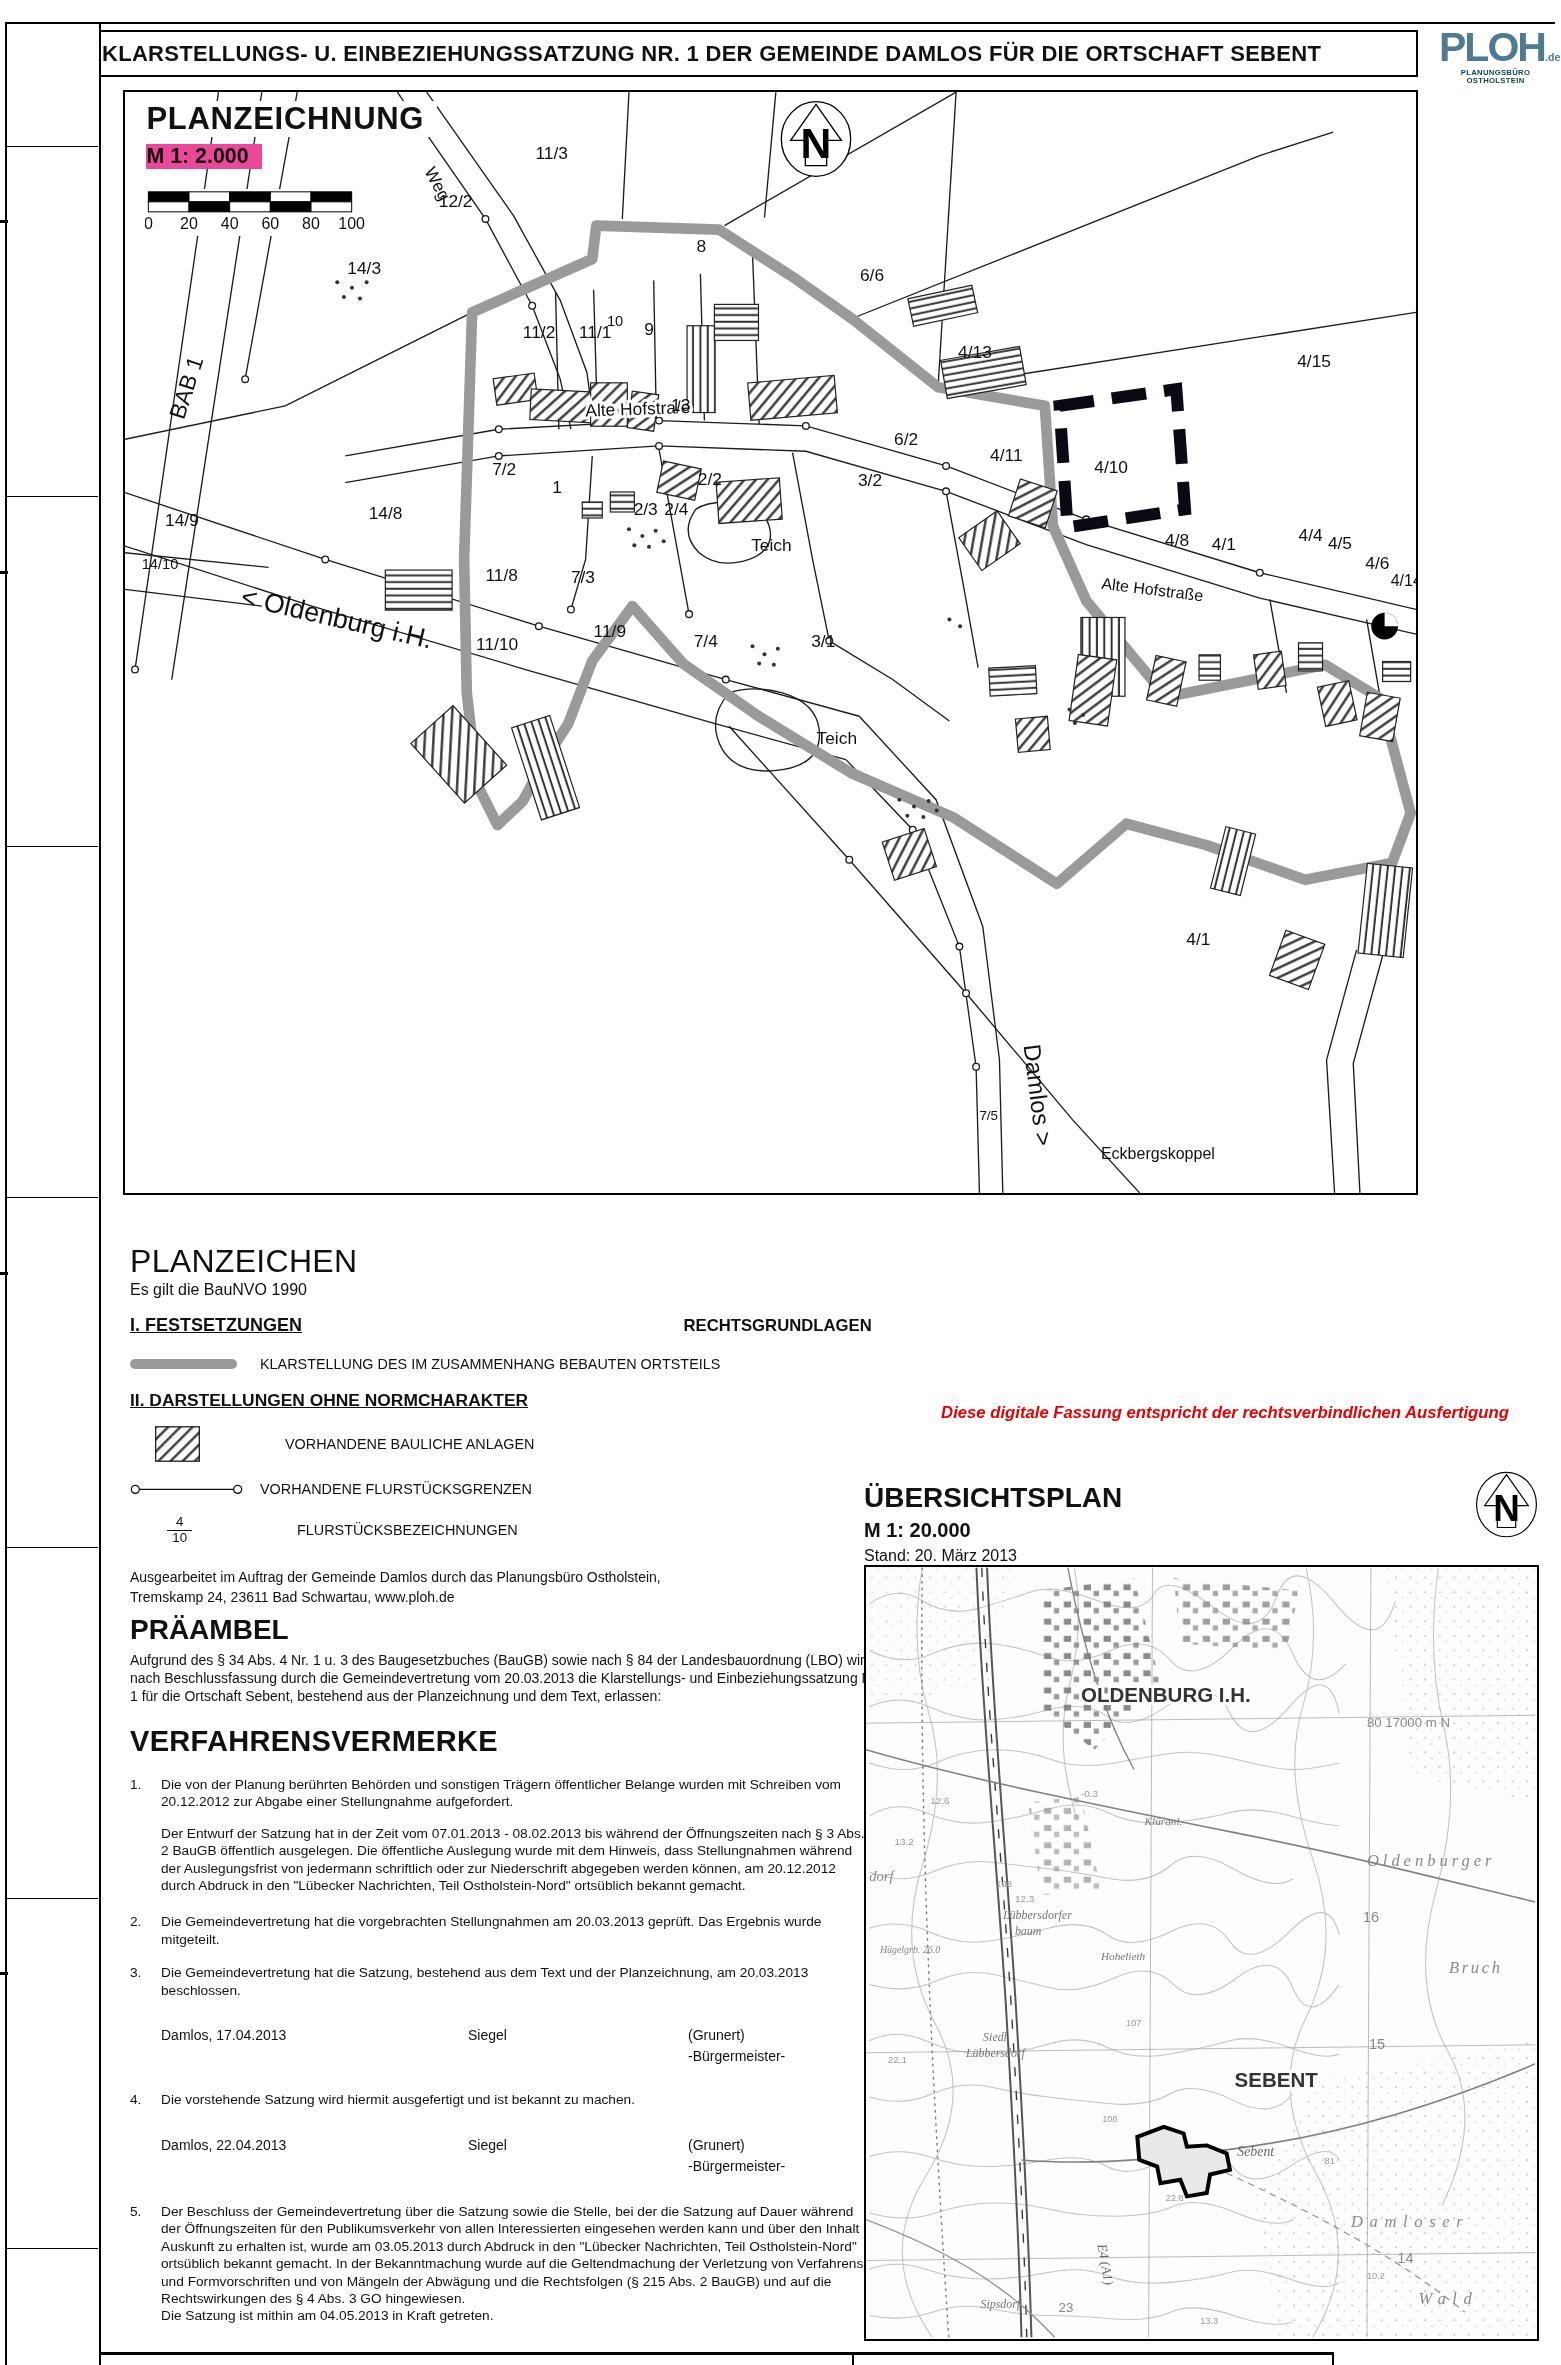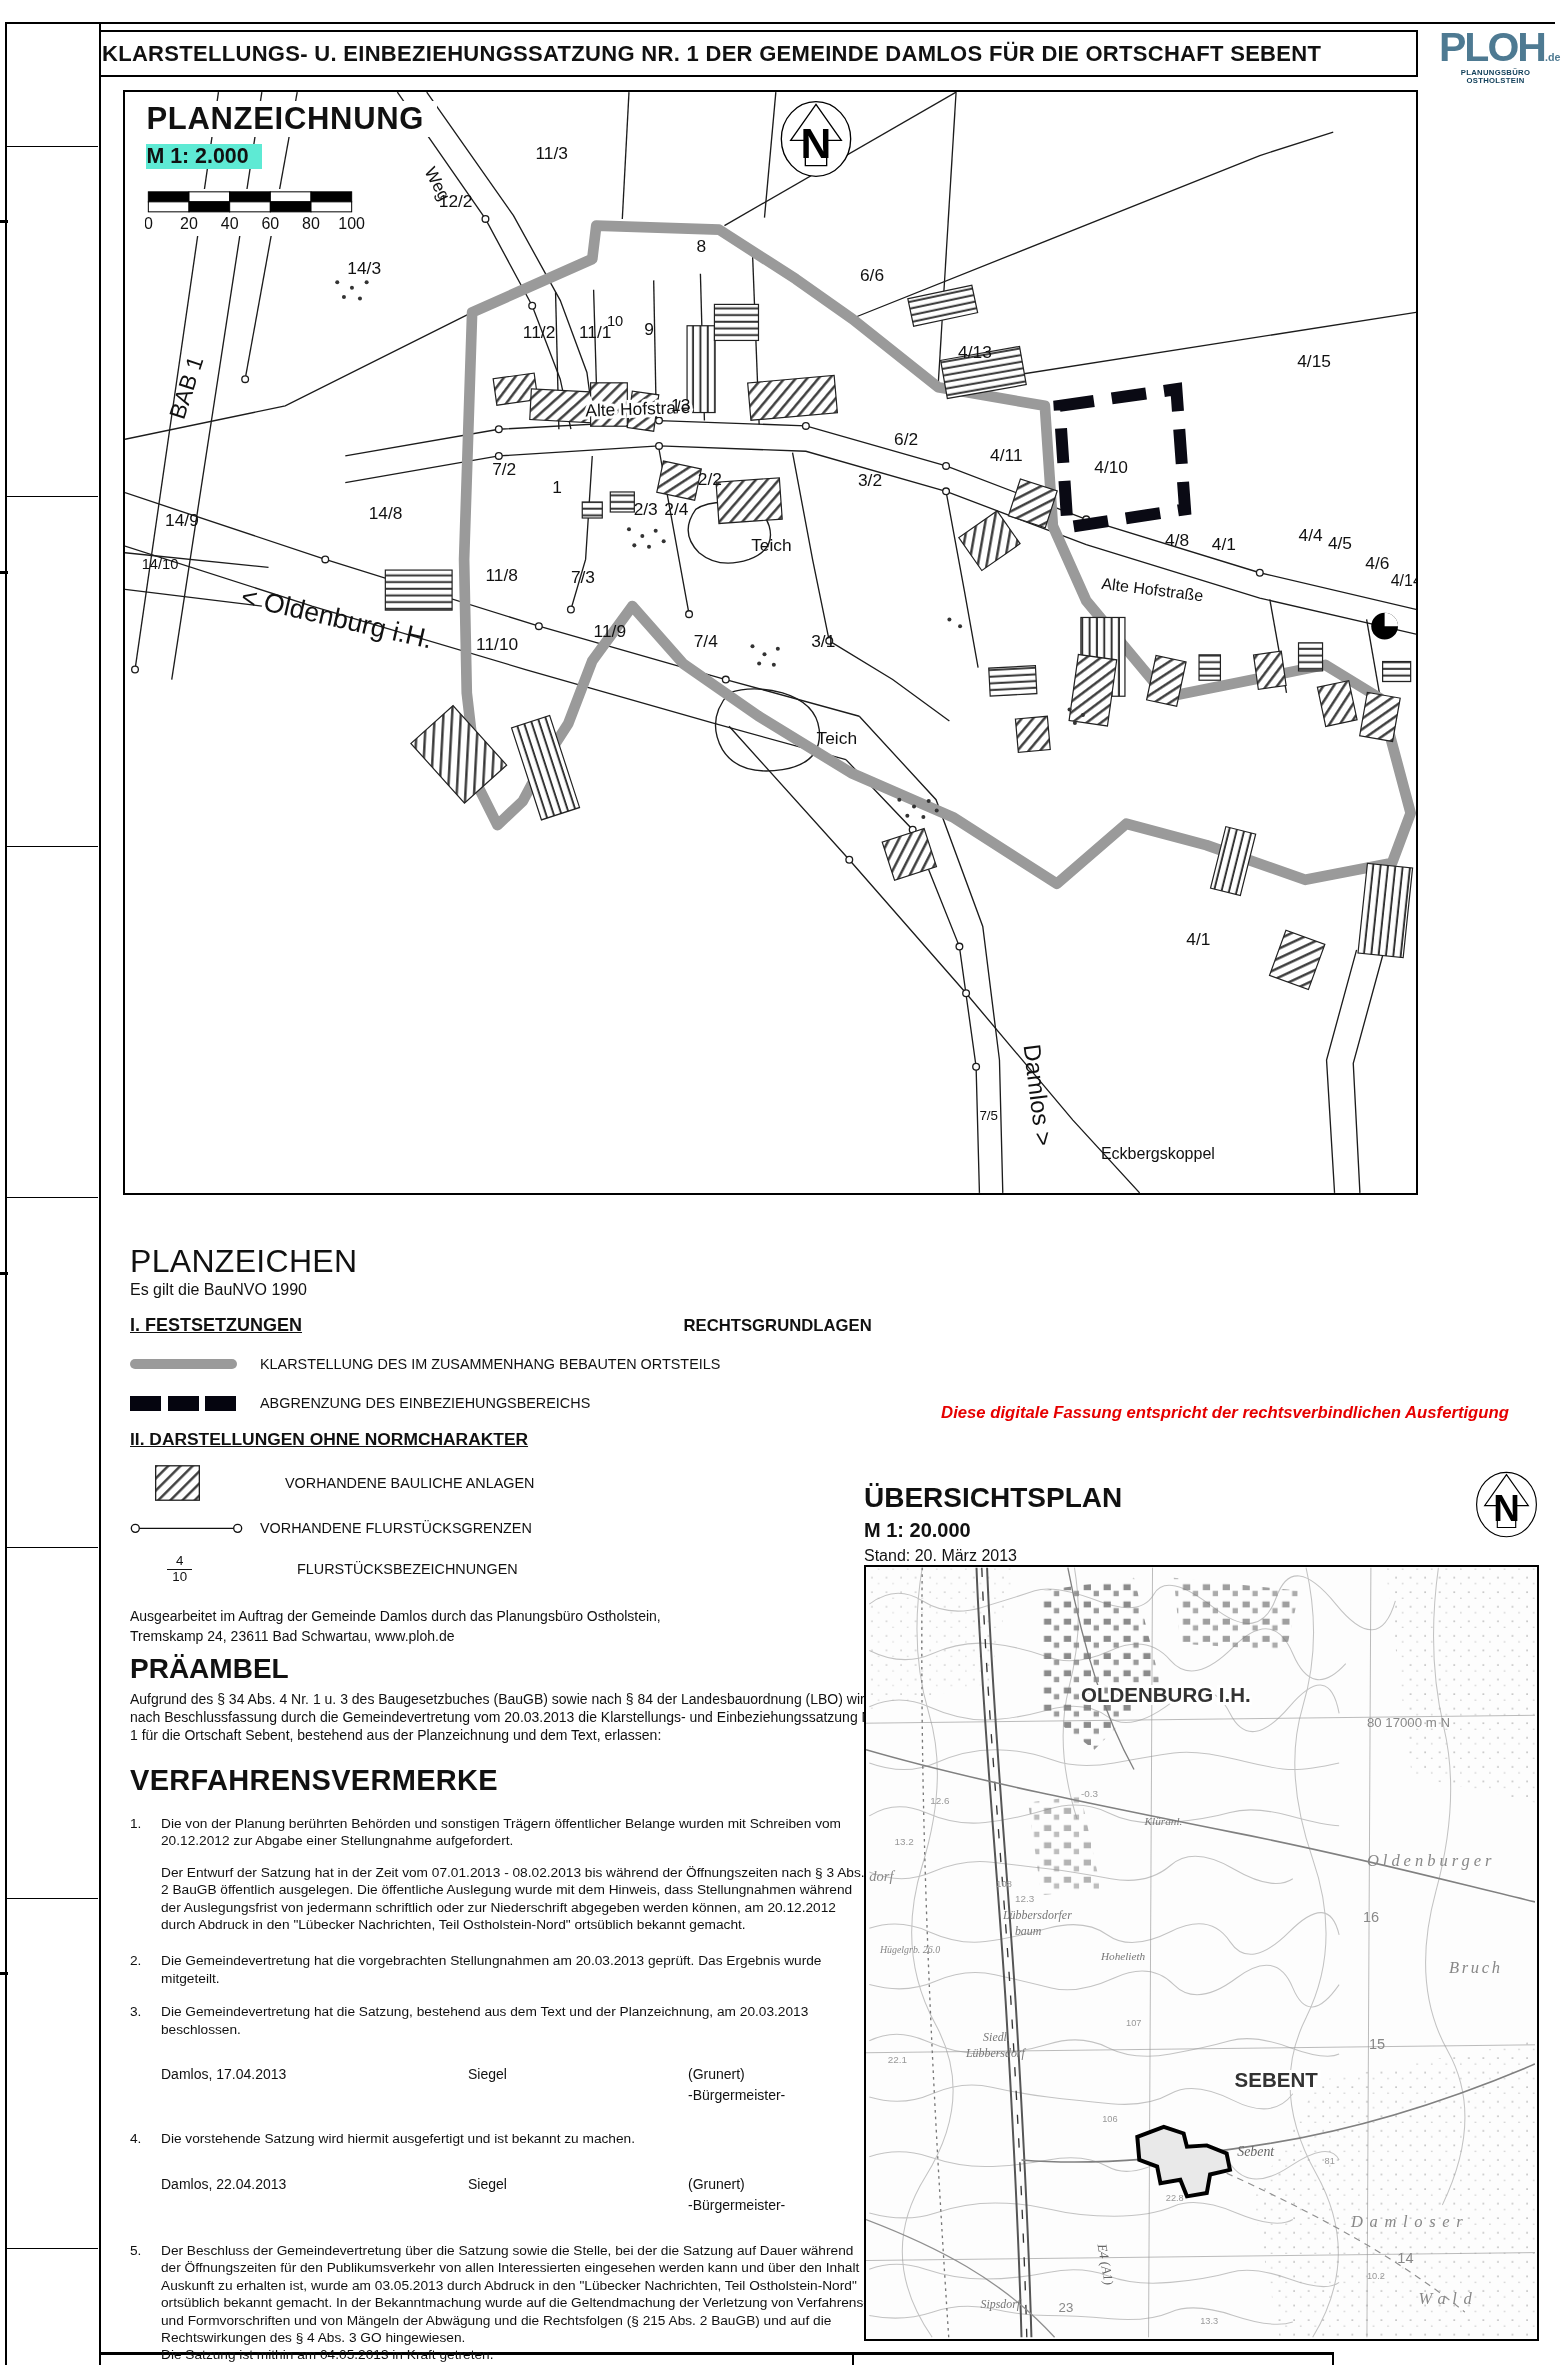--- a/index.html
+++ b/index.html
@@ -309,21 +309,21 @@
           <text x="1028" y="832" font-size="26" fill="#111">3/1</text>
           <text x="1036" y="976" font-size="26" fill="#111">Teich</text>
           <text x="1590" y="1278" font-size="26" fill="#111">4/1</text>
           <text x="1280" y="1540" font-size="20" fill="#111">7/5</text>
           <text x="1346" y="1428" font-size="36" fill="#111" transform="rotate(83 1346 1428)">Damlos &gt;</text>
           <text x="1462" y="1598" font-size="24" fill="#111">Eckbergskoppel</text>
         </g>
     </svg>
 
     <div class="abs b" style="left:21.4px;top:9.3px;font-size:31px;letter-spacing:0.7px;background:#fff;padding-right:13.3px;">PLANZEICHNUNG</div>
-    <div class="abs b" style="left:21.4px;top:52px;font-size:21.4px;background:#5eead4;padding-right:13.3px;">M 1: 2.000</div>
+    <div class="abs b" style="left:21.4px;top:52px;font-size:21.4px;background:#ec4899;padding-right:13.3px;">M 1: 2.000</div>
 
     <div class="abs" style="left:20px;top:97px;width:240px;height:47px;background:#fff;">
       <svg viewBox="0 0 360 70" width="240" height="47">
         <g stroke="#000" stroke-width="1.5">
           <rect x="5" y="4" width="61" height="15" fill="#000"></rect>
             <rect x="66" y="4" width="61" height="15" fill="#fff"></rect>
           <rect x="127" y="4" width="61" height="15" fill="#000"></rect>
             <rect x="188" y="4" width="61" height="15" fill="#fff"></rect>
           <rect x="249" y="4" width="61" height="15" fill="#000"></rect>
           <rect x="5" y="19" width="61" height="15" fill="#fff"></rect>
@@ -355,30 +355,20 @@
     <div class="small">Es gilt die BauNVO 1990</div>
     <div class="festrow">
       <span class="l">I. FESTSETZUNGEN</span>
       <span class="r">RECHTSGRUNDLAGEN</span>
     </div>
     <div class="legrow">
       <span class="sw">
           <span class="sw-gray"></span>
         </span>
       <span class="lb">KLARSTELLUNG DES IM ZUSAMMENHANG BEBAUTEN ORTSTEILS</span>
-    </div>
-    <div class="legrow">
-      <span class="sw">
-          <span class="sw-dash">
-            <span></span>
-            <span></span>
-            <span></span>
-          </span>
-        </span>
-      <span class="lb">ABGRENZUNG DES EINBEZIEHUNGSBEREICHS</span>
     </div>
     <div class="h2">II. DARSTELLUNGEN OHNE NORMCHARAKTER</div>
     <div class="legrow" style="min-height:40px;">
       <span class="sw" style="padding-left:25px;">
         <svg width="45" height="36" viewBox="0 0 68 54">
             <rect x="1" y="1" width="66" height="52" fill="url(#ph)" stroke="#222" stroke-width="2"></rect>
           </svg>
       </span>
       <span class="lb">VORHANDENE BAULICHE ANLAGEN</span>
     </div>

